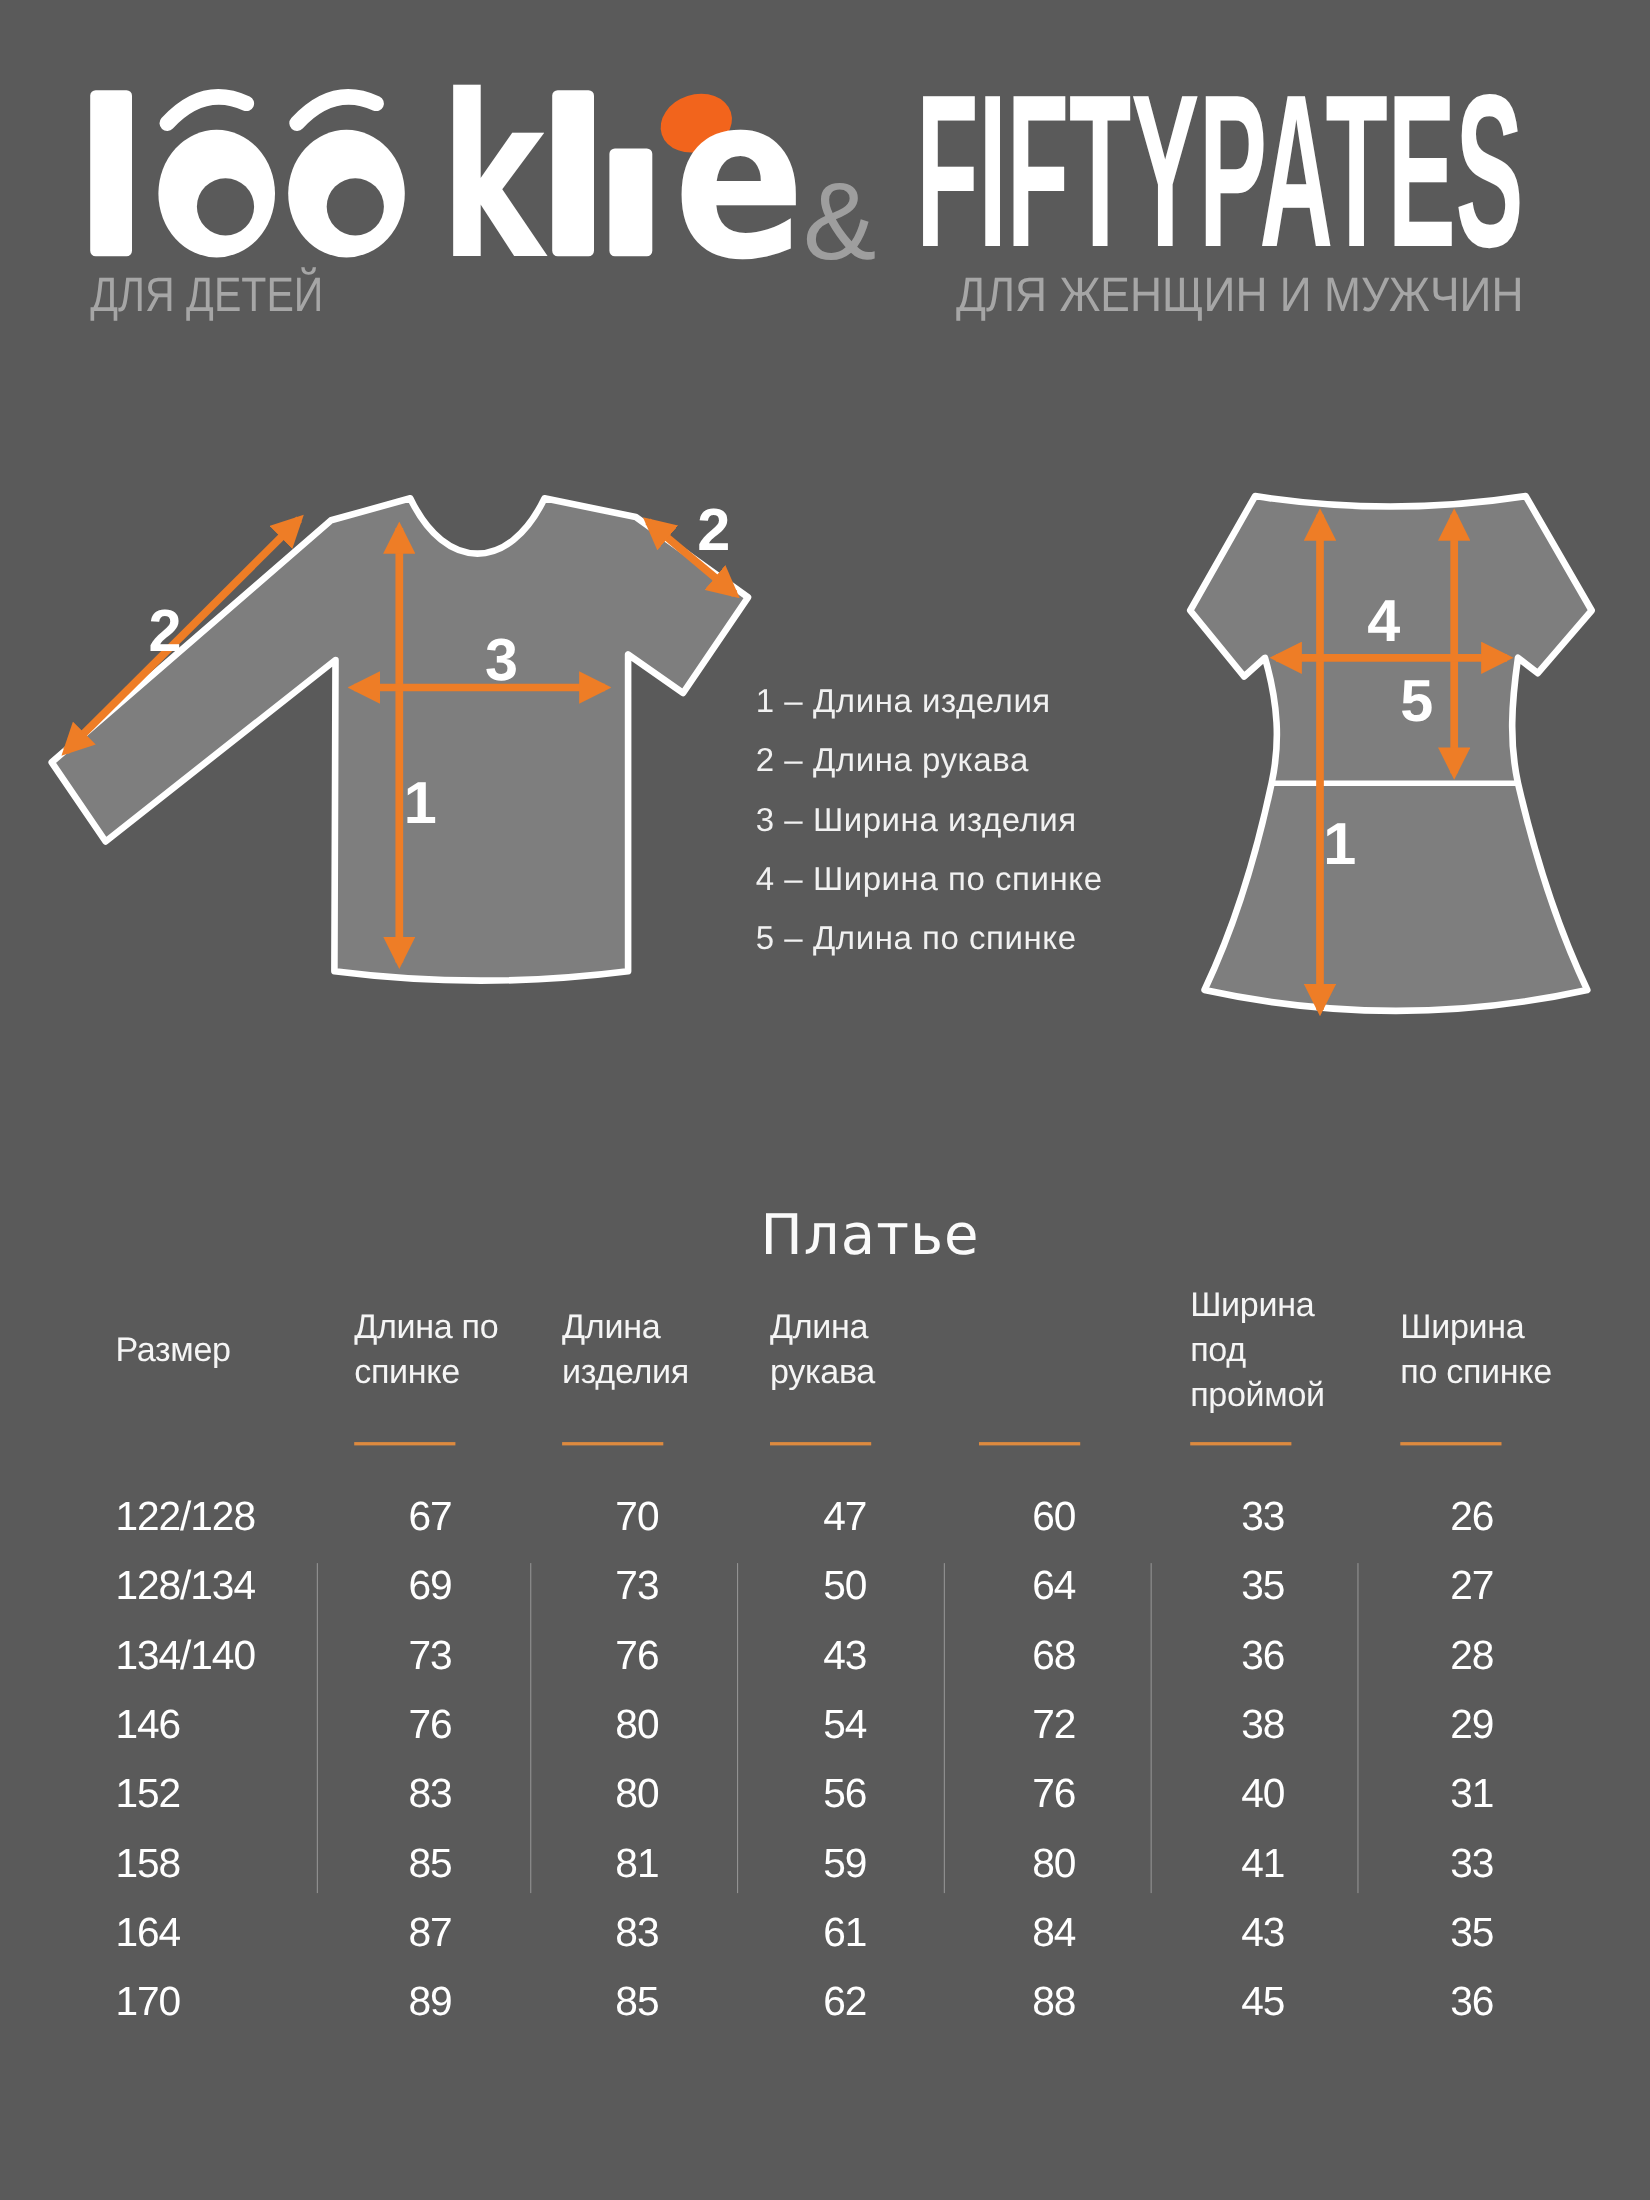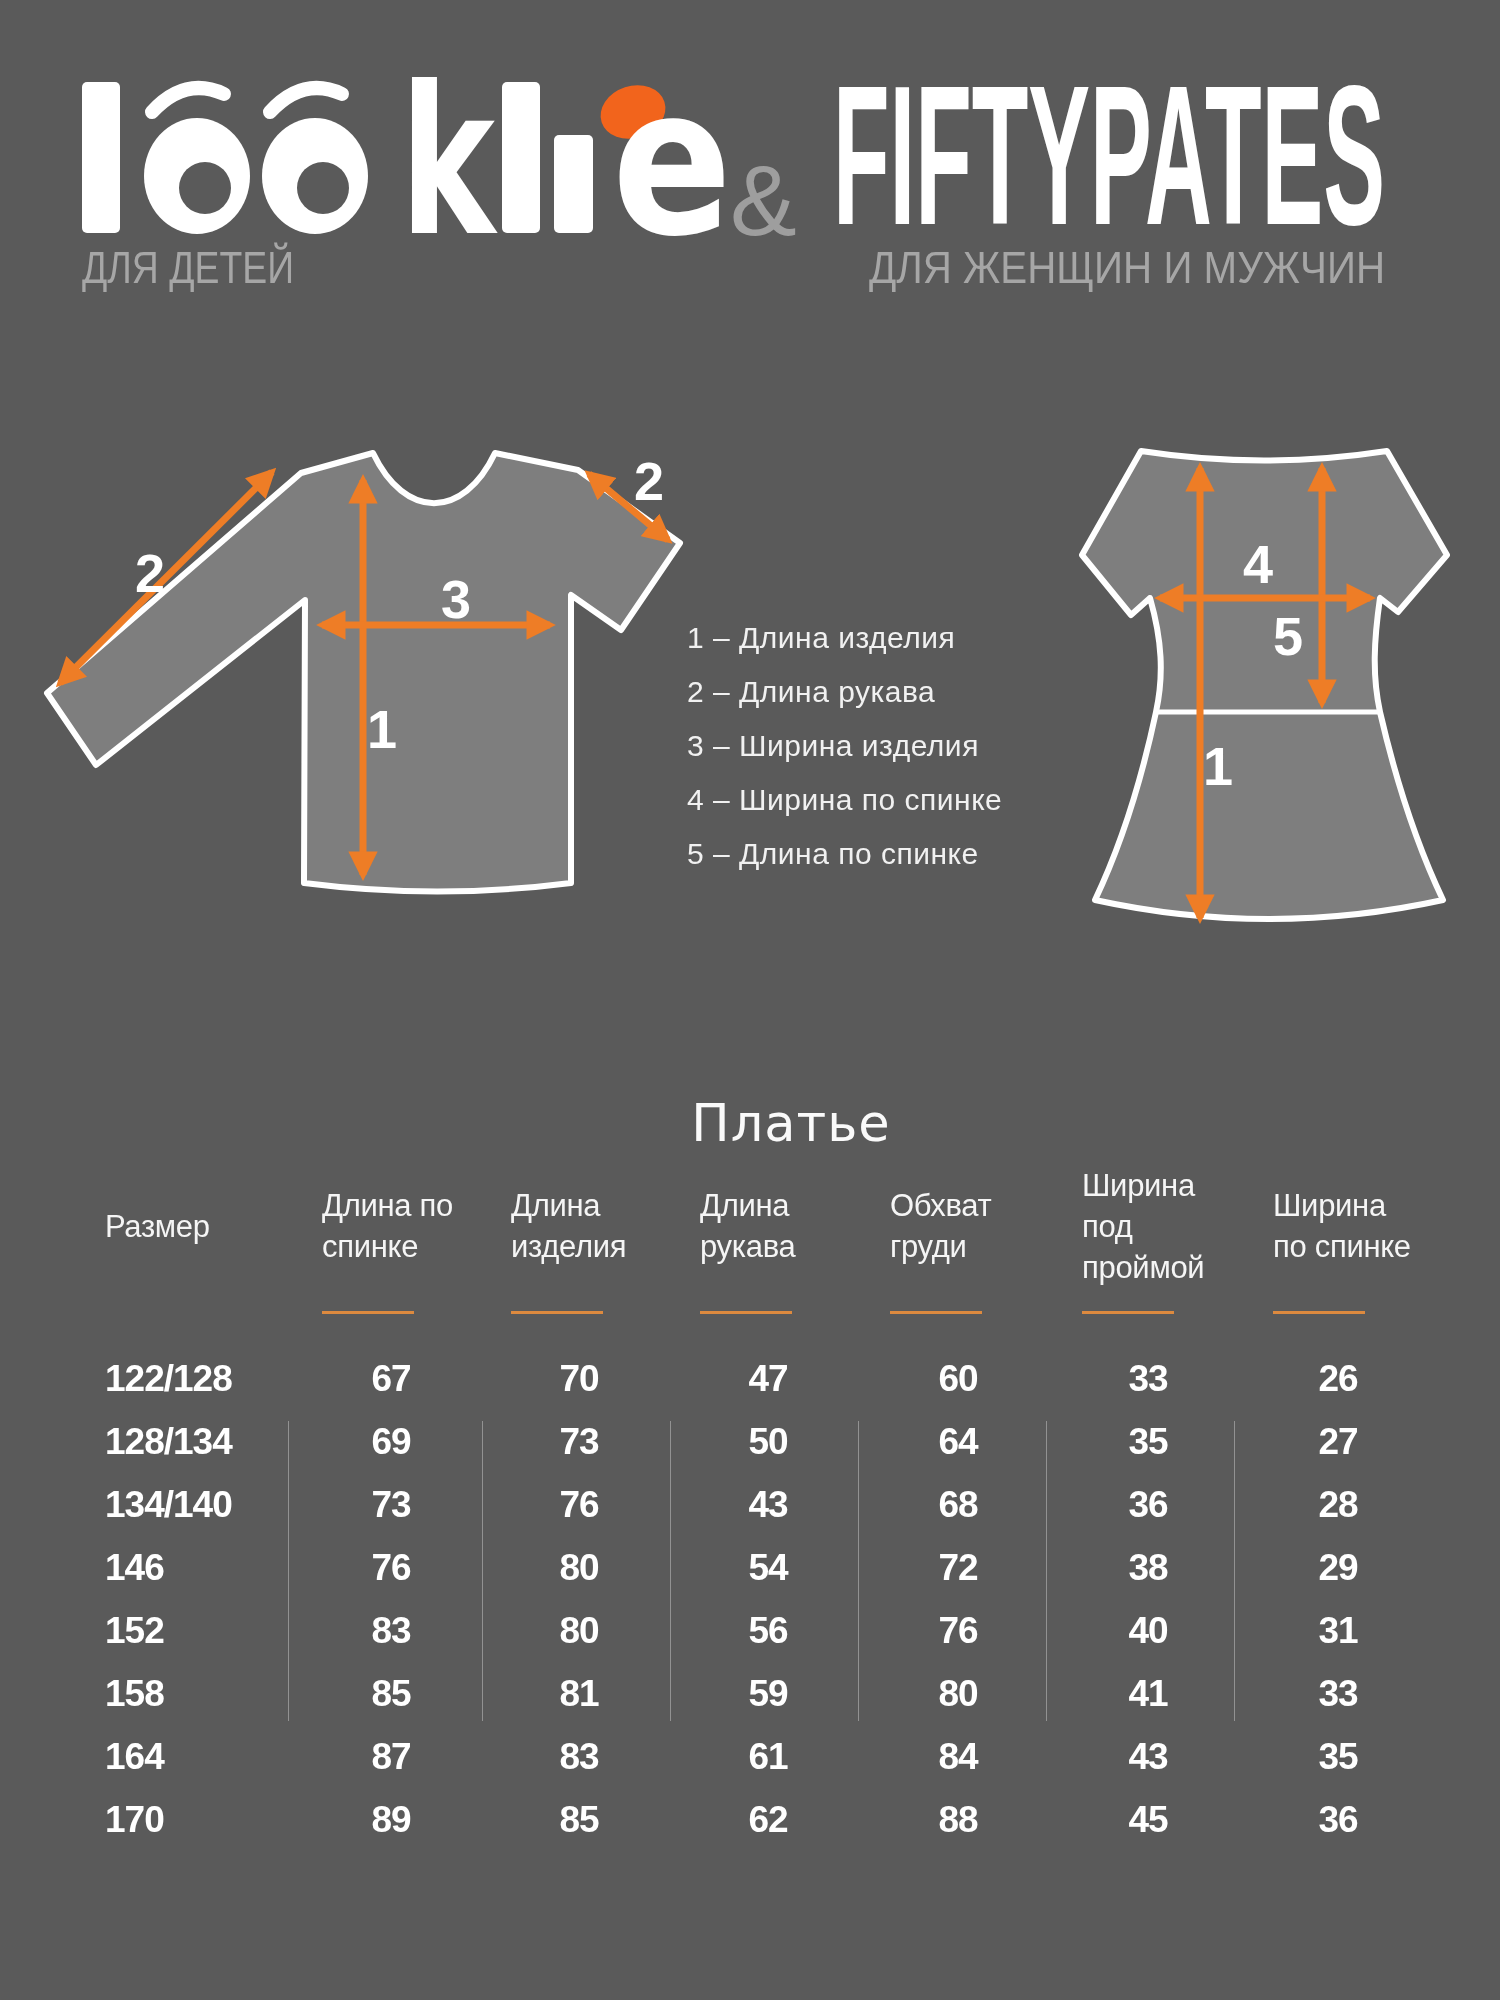--- a/index.html
+++ b/index.html
@@ -37,21 +37,21 @@
     font-size:31px;line-height:41px;color:#f5f5f5;white-space:pre-line;
     letter-spacing:-0.3px;
   }
   .underline{top:1311px;height:3px;width:92px;background:#dd8a3f;}
   
   .tcol{top:1347px;height:504px;}
   .tcol.center{width:190px;text-align:center;}
   .tcol.left{width:185px;text-align:left;}
   .tcell{
     height:63px;line-height:63px;font-size:37px;color:#ffffff;
-    letter-spacing:-1px;white-space:nowrap;font-weight:bold;
+    letter-spacing:-1px;white-space:nowrap;
   }
   .separator{top:1421px;height:300px;width:1px;background:#9c9c9c;opacity:.85;}
   svg text{font-family:"Liberation Sans",sans-serif;}
   .logo-glyph{font-family:"DejaVu Sans","Liberation Sans",sans-serif;font-weight:bold;fill:#ffffff;}
 </style>
 </head>
 <body>
 
 <div class="poster">
 
@@ -135,22 +135,20 @@
     <span class="table-title">Платье</span>
   </div>
 
   <div class="abs thead" style="left:105px;">Размер</div>
   <div class="abs thead" style="left:322px;">Длина по
 спинке</div>
   <div class="abs thead" style="left:511px;">Длина
 изделия</div>
   <div class="abs thead" style="left:700px;">Длина
 рукава</div>
-  <div class="abs thead" style="left:890px;">Обхват
-груди</div>
   <div class="abs thead" style="left:1082px;">Ширина
 под
 проймой</div>
   <div class="abs thead" style="left:1273px;">Ширина
 по спинке</div>
 
   <div class="abs underline" style="left:322px;"></div>
   <div class="abs underline" style="left:511px;"></div>
   <div class="abs underline" style="left:700px;"></div>
   <div class="abs underline" style="left:890px;"></div>

